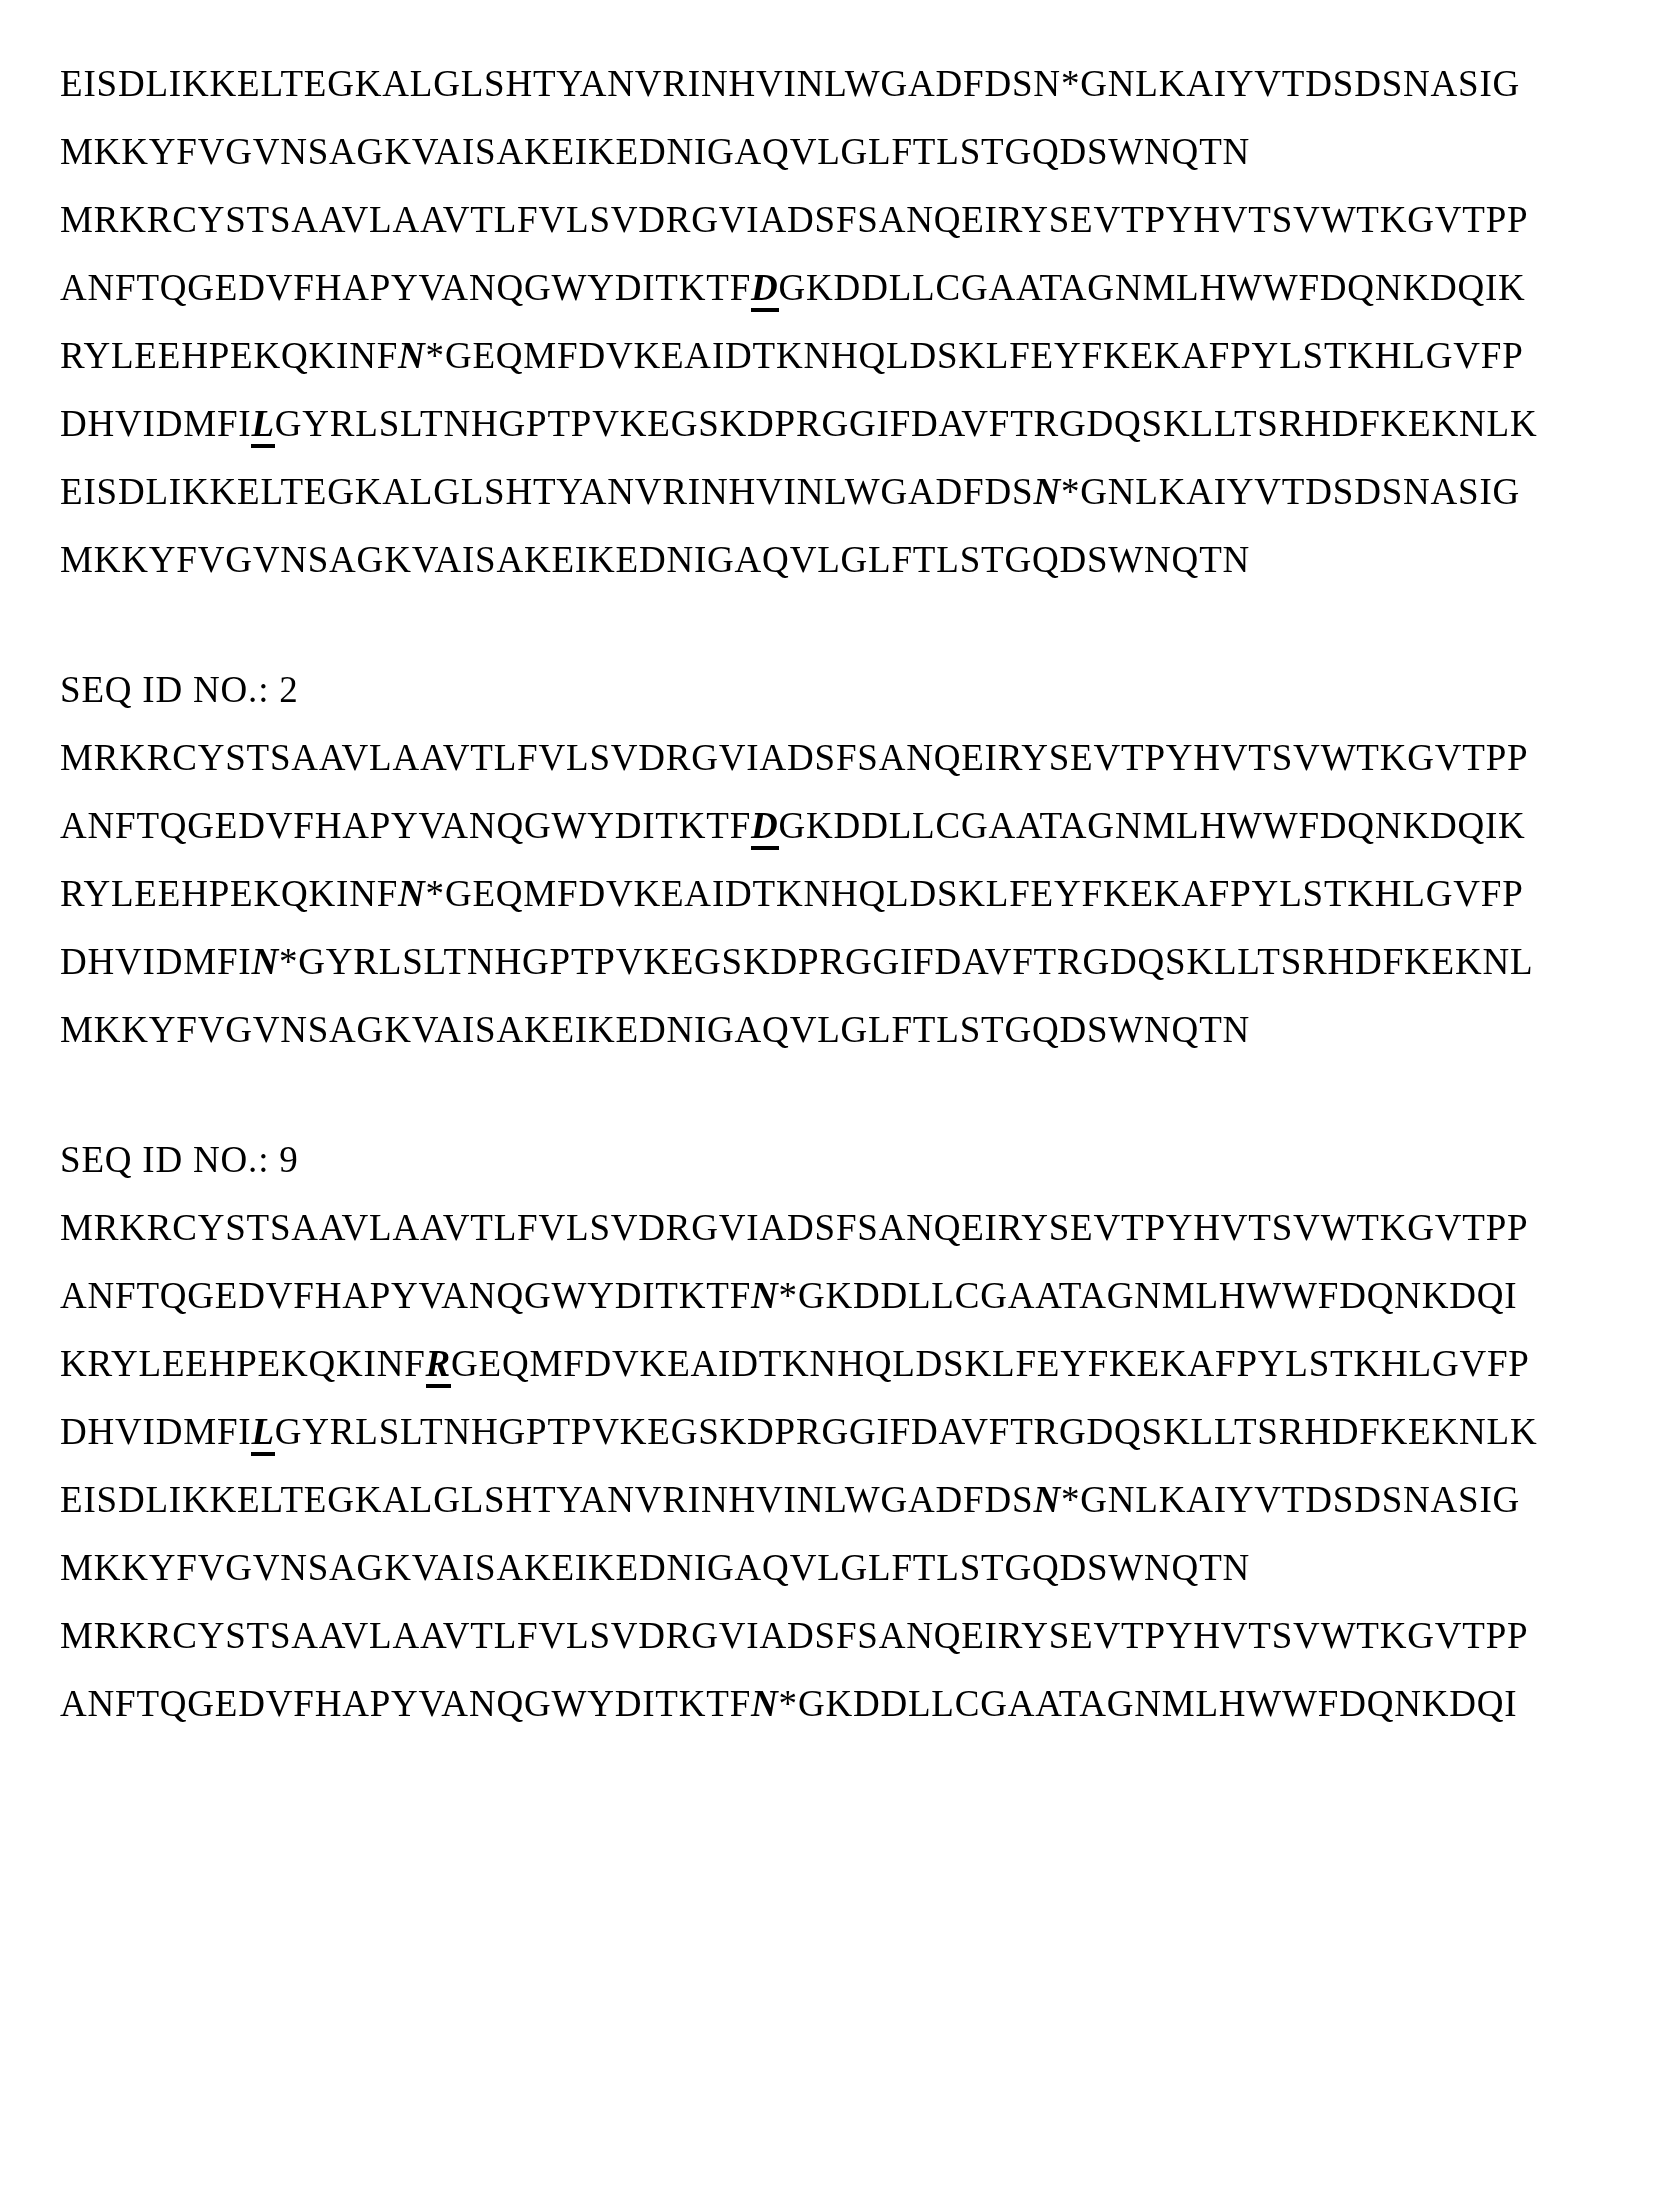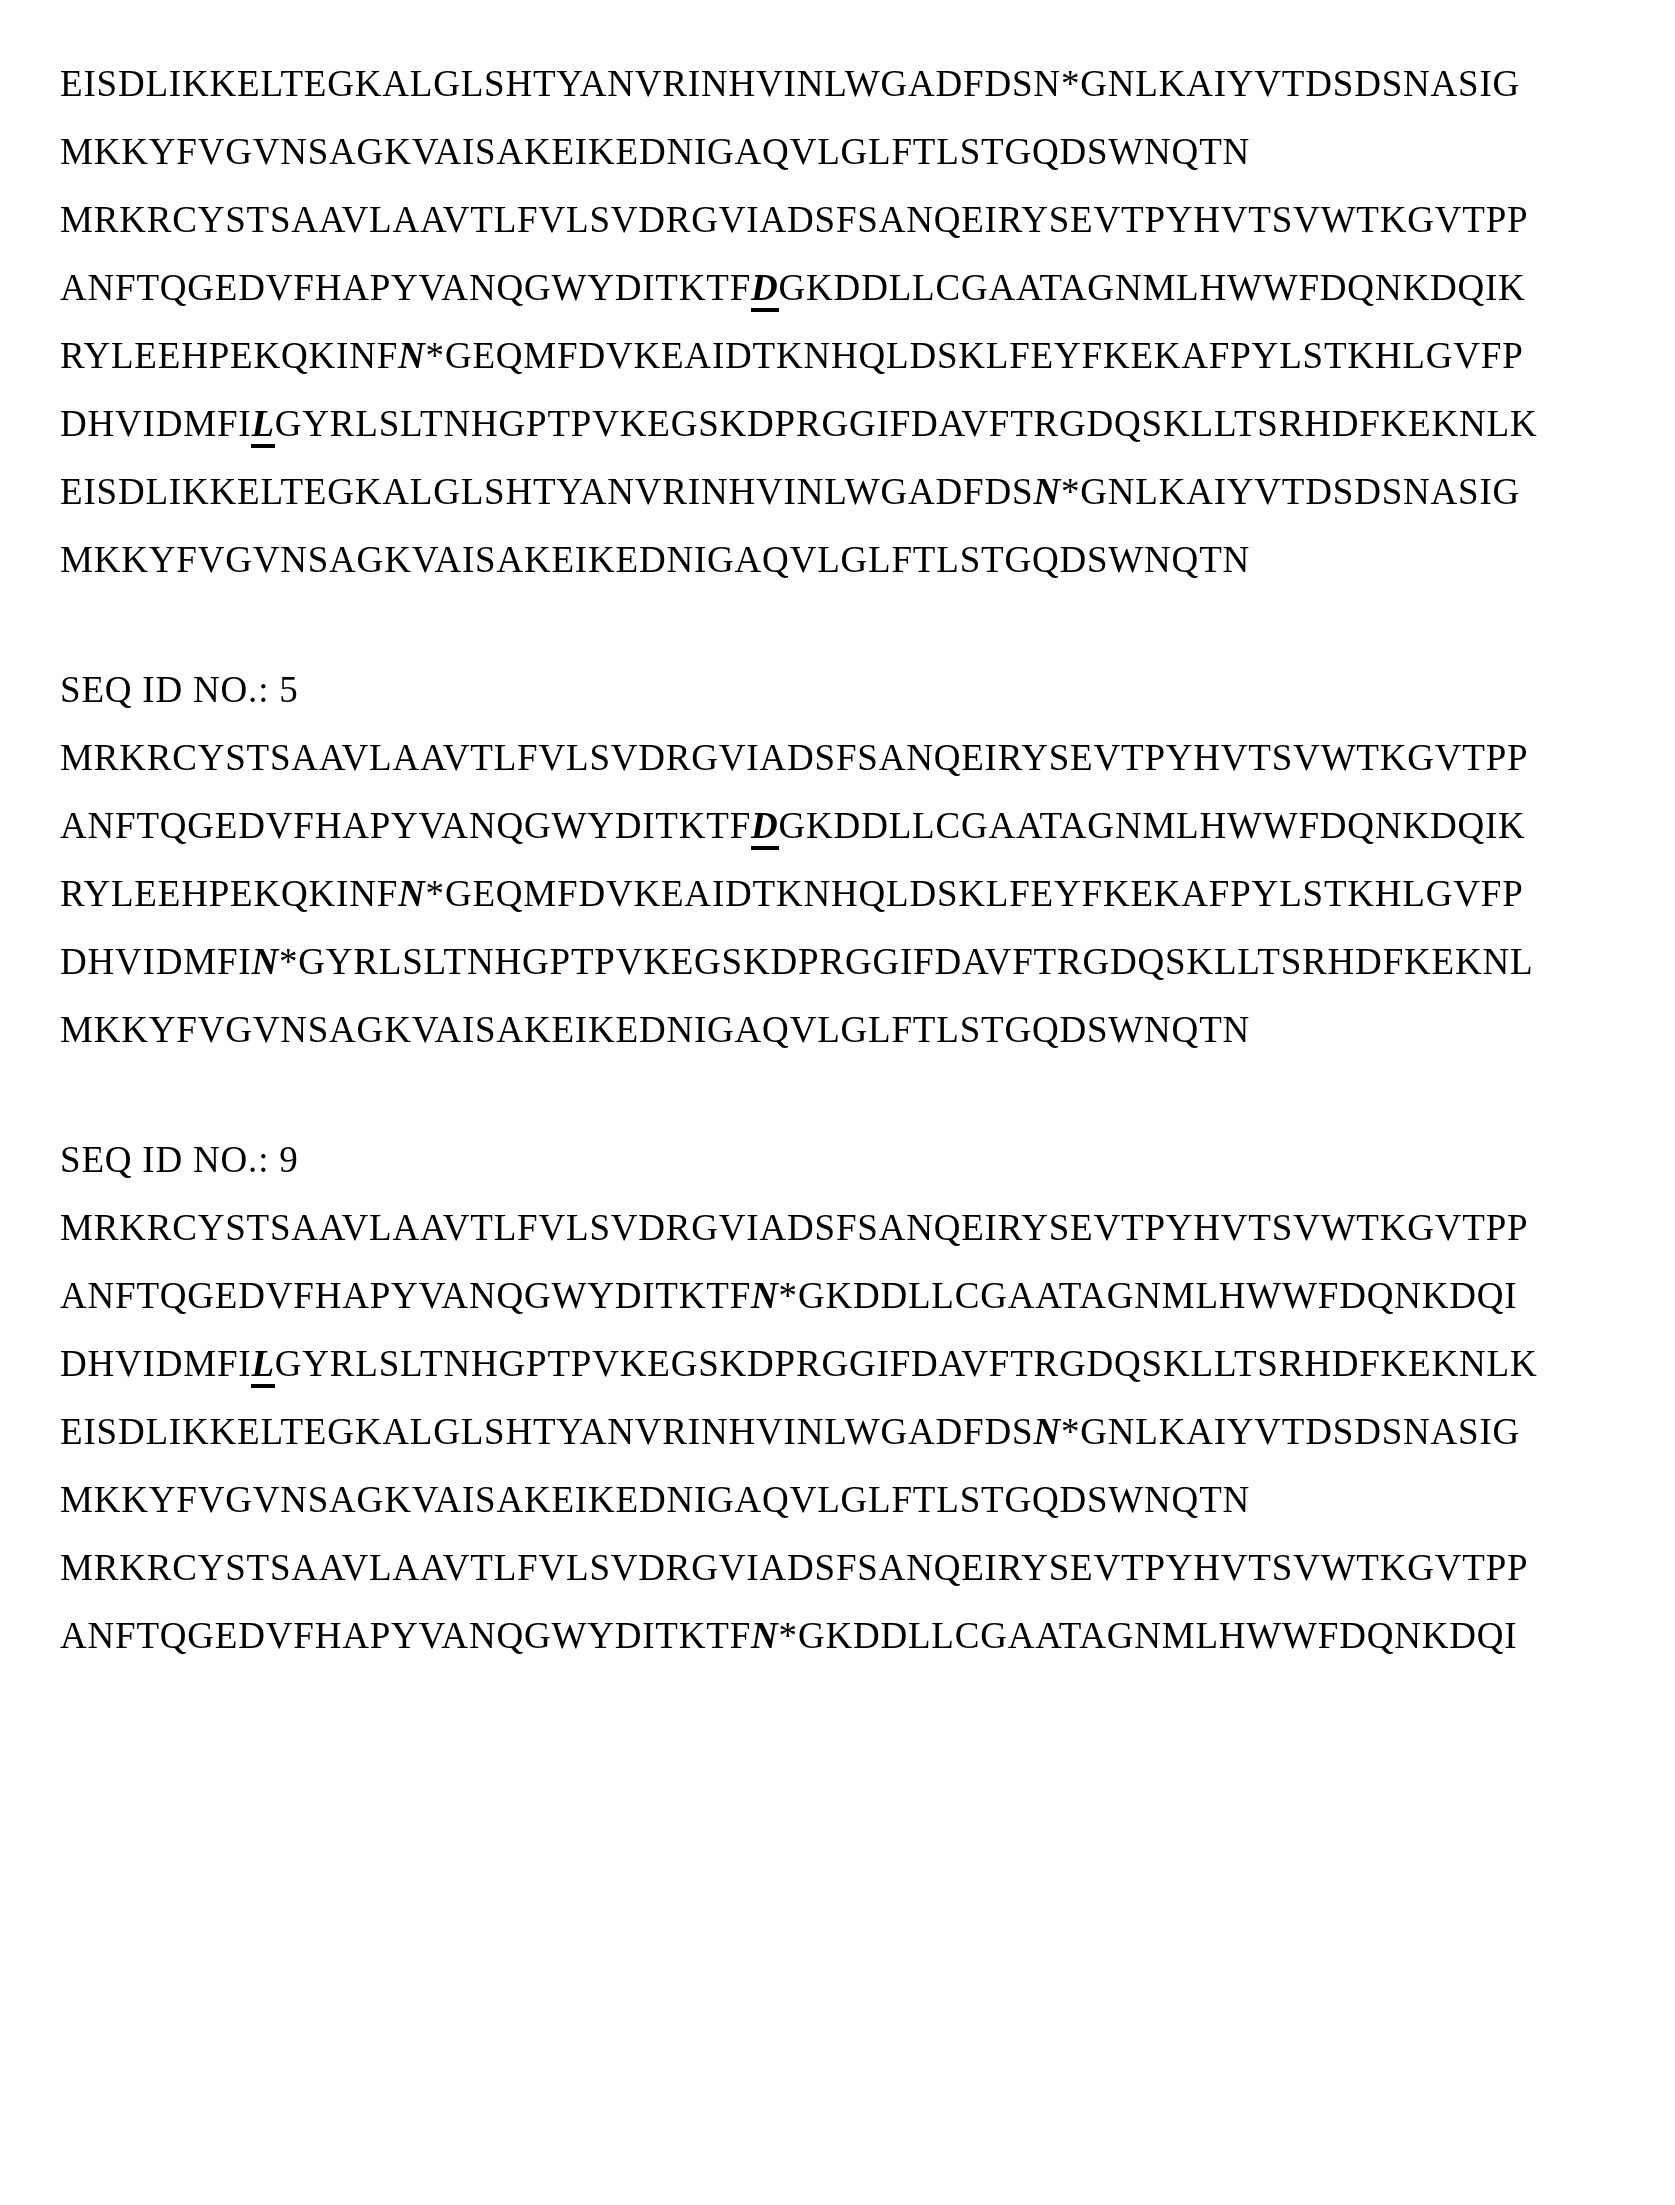--- a/index.html
+++ b/index.html
@@ -47,29 +47,30 @@
 <div class="doc">
   <div>
       <p class="seq-line"><span class="seg-plain">EISDLIKKELTEGKALGLSHTYANVRINHVINLWGADFDSN*GNLKAIYVTDSDSNASIG</span></p>
       <p class="seq-line"><span class="seg-plain">MKKYFVGVNSAGKVAISAKEIKEDNIGAQVLGLFTLSTGQDSWNQTN</span></p>
       <p class="seq-line"><span class="seg-plain">MRKRCYSTSAAVLAAVTLFVLSVDRGVIADSFSANQEIRYSEVTPYHVTSVWTKGVTPP</span></p>
       <p class="seq-line"><span class="seg-plain">ANFTQGEDVFHAPYVANQGWYDITKTF</span><span class="seg-bold-italic-underline">D</span><span class="seg-plain">GKDDLLCGAATAGNMLHWWFDQNKDQIK</span></p>
       <p class="seq-line"><span class="seg-plain">RYLEEHPEKQKINF</span><span class="seg-bold-italic">N</span><span class="seg-plain">*GEQMFDVKEAIDTKNHQLDSKLFEYFKEKAFPYLSTKHLGVFP</span></p>
       <p class="seq-line"><span class="seg-plain">DHVIDMFI</span><span class="seg-bold-italic-underline">L</span><span class="seg-plain">GYRLSLTNHGPTPVKEGSKDPRGGIFDAVFTRGDQSKLLTSRHDFKEKNLK</span></p>
       <p class="seq-line"><span class="seg-plain">EISDLIKKELTEGKALGLSHTYANVRINHVINLWGADFDS</span><span class="seg-bold-italic">N</span><span class="seg-plain">*GNLKAIYVTDSDSNASIG</span></p>
       <p class="seq-line"><span class="seg-plain">MKKYFVGVNSAGKVAISAKEIKEDNIGAQVLGLFTLSTGQDSWNQTN</span></p>
-      <p class="seq-heading">SEQ ID NO.: 5</p>
+      <p class="seq-heading">SEQ ID NO.: 2</p>
       <p class="seq-line"><span class="seg-plain">MRKRCYSTSAAVLAAVTLFVLSVDRGVIADSFSANQEIRYSEVTPYHVTSVWTKGVTPP</span></p>
       <p class="seq-line"><span class="seg-plain">ANFTQGEDVFHAPYVANQGWYDITKTF</span><span class="seg-bold-italic-underline">D</span><span class="seg-plain">GKDDLLCGAATAGNMLHWWFDQNKDQIK</span></p>
       <p class="seq-line"><span class="seg-plain">RYLEEHPEKQKINF</span><span class="seg-bold-italic">N</span><span class="seg-plain">*GEQMFDVKEAIDTKNHQLDSKLFEYFKEKAFPYLSTKHLGVFP</span></p>
       <p class="seq-line"><span class="seg-plain">DHVIDMFI</span><span class="seg-bold-italic">N</span><span class="seg-plain">*GYRLSLTNHGPTPVKEGSKDPRGGIFDAVFTRGDQSKLLTSRHDFKEKNL</span></p>
       <p class="seq-line"><span class="seg-plain">MKKYFVGVNSAGKVAISAKEIKEDNIGAQVLGLFTLSTGQDSWNQTN</span></p>
       <p class="seq-heading">SEQ ID NO.: 9</p>
       <p class="seq-line"><span class="seg-plain">MRKRCYSTSAAVLAAVTLFVLSVDRGVIADSFSANQEIRYSEVTPYHVTSVWTKGVTPP</span></p>
       <p class="seq-line"><span class="seg-plain">ANFTQGEDVFHAPYVANQGWYDITKTF</span><span class="seg-bold-italic">N</span><span class="seg-plain">*GKDDLLCGAATAGNMLHWWFDQNKDQI</span></p>
+      <p class="seq-line"><span class="seg-plain">KRYLEEHPEKQKINF</span><span class="seg-bold-italic-underline">R</span><span class="seg-plain">GEQMFDVKEAIDTKNHQLDSKLFEYFKEKAFPYLSTKHLGVFP</span></p>
       <p class="seq-line"><span class="seg-plain">DHVIDMFI</span><span class="seg-bold-italic-underline">L</span><span class="seg-plain">GYRLSLTNHGPTPVKEGSKDPRGGIFDAVFTRGDQSKLLTSRHDFKEKNLK</span></p>
       <p class="seq-line"><span class="seg-plain">EISDLIKKELTEGKALGLSHTYANVRINHVINLWGADFDS</span><span class="seg-bold-italic">N</span><span class="seg-plain">*GNLKAIYVTDSDSNASIG</span></p>
       <p class="seq-line"><span class="seg-plain">MKKYFVGVNSAGKVAISAKEIKEDNIGAQVLGLFTLSTGQDSWNQTN</span></p>
       <p class="seq-line"><span class="seg-plain">MRKRCYSTSAAVLAAVTLFVLSVDRGVIADSFSANQEIRYSEVTPYHVTSVWTKGVTPP</span></p>
       <p class="seq-line"><span class="seg-plain">ANFTQGEDVFHAPYVANQGWYDITKTF</span><span class="seg-bold-italic">N</span><span class="seg-plain">*GKDDLLCGAATAGNMLHWWFDQNKDQI</span></p>
     </div>
 </div>
 
 
 </body></html>

